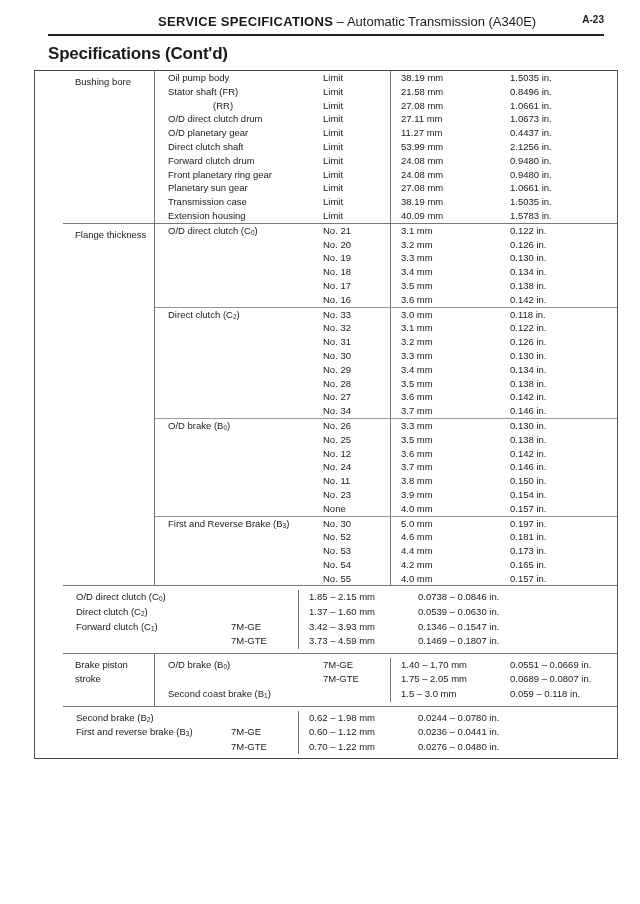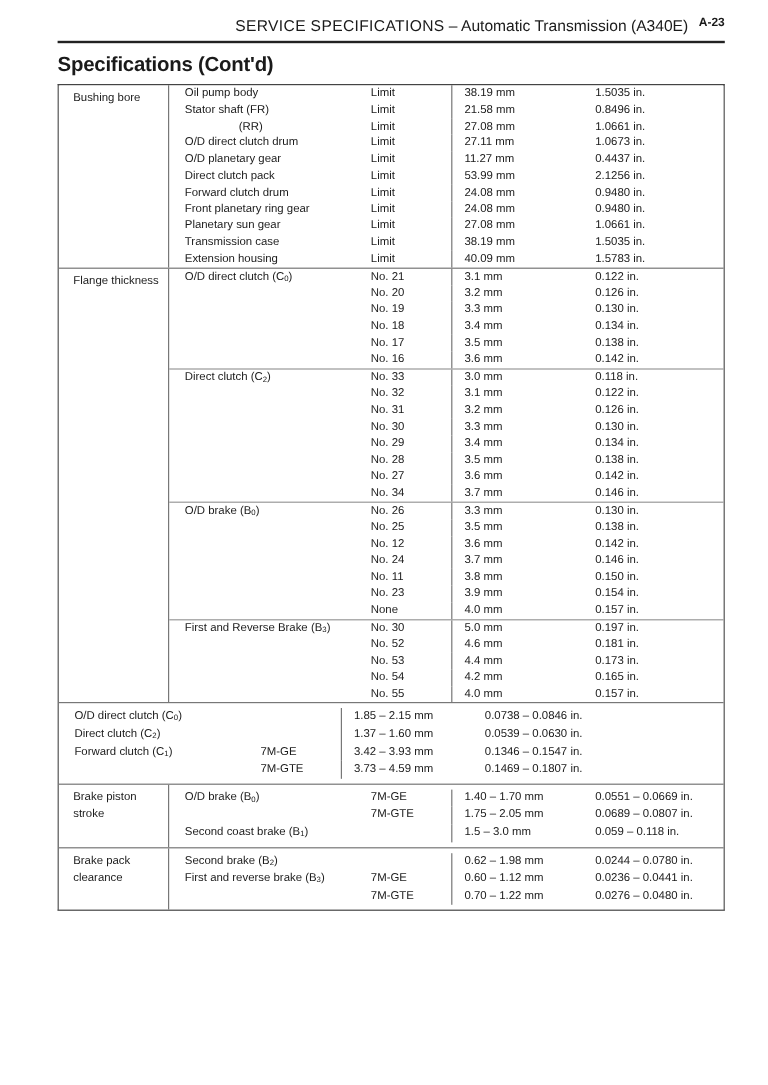--- a/index.html
+++ b/index.html
@@ -1,25 +1,25 @@
 <!DOCTYPE html>
 <html><head>
 <meta charset="utf-8">
 <style>
   html, body { margin: 0; padding: 0; background: #ffffff; }
   body { width: 640px; height: 904px; position: relative; overflow: hidden;
          font-family: "Liberation Sans", sans-serif; color: #1a1a1a; }
   .header { position: absolute; left: 48px; top: 12px; width: 556px; height: 22px;
             border-bottom: 2px solid #222; }
   .header-title { position: absolute; left: 110px; top: 2px; font-size: 13px; }
-  .header-title .bold { font-weight: normal; letter-spacing: 0.3px; margin-left: 38px; }
+  .header-title .bold { font-weight: bold; letter-spacing: 0.3px; }
   .page-num { position: absolute; right: 0; top: 2px; font-size: 10px; font-weight: bold; }
   .section-title { position: absolute; left: 48px; top: 44px; font-size: 17px; font-weight: bold; letter-spacing: -0.2px; }
-  .spec-table { position: absolute; left: 48px; top: 70px; width: 554px;
-                border-top: 1.5px solid #444; border-left: 1.2px solid #555; border-right: 1.2px solid #555; border-bottom: 1.5px solid #444; }
+  .spec-table { position: absolute; left: 34px; top: 70px; width: 554px;
+                border-top: 1.5px solid #444; border-left: 1.2px solid #555; border-right: 1.2px solid #555; border-bottom: 1.5px solid #444; padding-left: 28px; }
   .group { display: flex; border-bottom: 1px solid #777; }
   .group:last-child { border-bottom: none; }
   .cat { width: 92px; flex: 0 0 92px; border-right: 1px solid #777; font-size: 9.5px; padding: 4px 0 0 12px; box-sizing: border-box; line-height: 14px; }
   .subs { flex: 1; }
   .sub { display: flex; border-bottom: 1px solid #999; }
   .sub:last-child { border-bottom: none; }
   .rows { flex: 1; }
   .row { display: flex; height: 13.8px; font-size: 9.5px; line-height: 13.8px; }
   .c-item { width: 165px; padding-left: 13px; box-sizing: border-box; white-space: nowrap; }
   .c-code { width: 70px; box-sizing: border-box; padding-left: 3px; white-space: nowrap; }
@@ -66,21 +66,21 @@
             <div class="c-mm">27.11 mm</div>
             <div class="c-in">1.0673 in.</div>
           </div>
           <div class="row">
             <div class="c-item">O/D planetary gear</div>
             <div class="c-code">Limit</div>
             <div class="c-mm">11.27 mm</div>
             <div class="c-in">0.4437 in.</div>
           </div>
           <div class="row">
-            <div class="c-item">Direct clutch pack</div>
+            <div class="c-item">Direct clutch shaft</div>
             <div class="c-code">Limit</div>
             <div class="c-mm">53.99 mm</div>
             <div class="c-in">2.1256 in.</div>
           </div>
           <div class="row">
             <div class="c-item">Forward clutch drum</div>
             <div class="c-code">Limit</div>
             <div class="c-mm">24.08 mm</div>
             <div class="c-in">0.9480 in.</div>
           </div>
@@ -315,21 +315,20 @@
           <div class="row" style="height: 14.6px; line-height: 14.6px;">
             <div class="c-item">Second coast brake (B<sub>1</sub>)</div>
             <div class="c-code"></div>
             <div class="c-mm">1.5 – 3.0 mm</div>
             <div class="c-in">0.059 – 0.118 in.</div>
           </div>
         </div>
       </div>
     </div>
     <div class="group">
-      <div class="cat" style="padding-right: 20px;">Brake pack clearance</div>
       <div class="subs">
         <div class="rows" style="padding-top: 4px; padding-bottom: 4px;">
           <div class="row" style="height: 14.6px; line-height: 14.6px;">
             <div class="c-item">Second brake (B<sub>2</sub>)</div>
             <div class="c-code"></div>
             <div class="c-mm">0.62 – 1.98 mm</div>
             <div class="c-in">0.0244 – 0.0780 in.</div>
           </div>
           <div class="row" style="height: 14.6px; line-height: 14.6px;">
             <div class="c-item">First and reverse brake (B<sub>3</sub>)</div>

